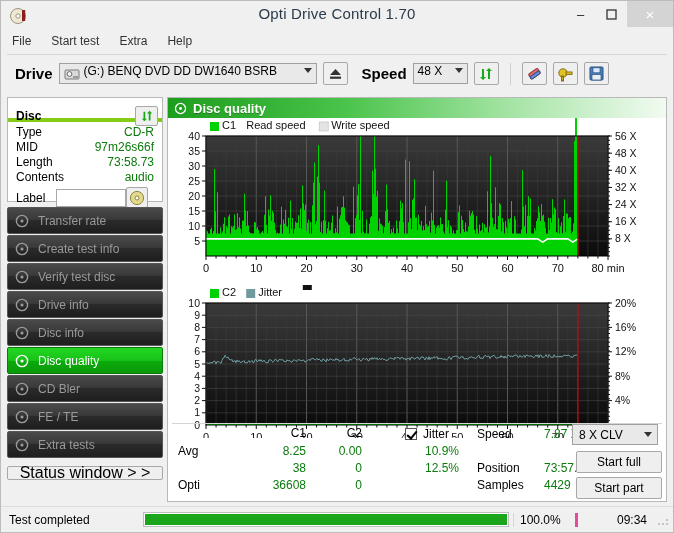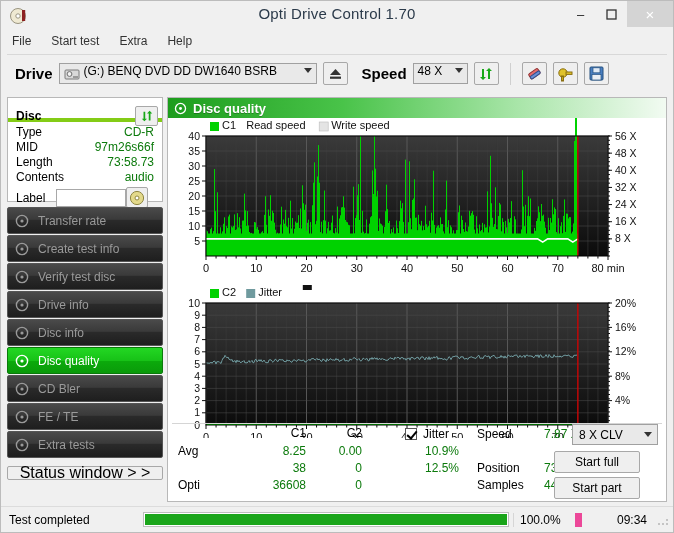--- a/index.html
+++ b/index.html
@@ -98,37 +98,37 @@
   .st-v { position:absolute; font-size:12px; color:#0c7a0c; text-align:right; }
   .chk { width:12px;height:12px;border:1px solid #555;background:#fff;
          display:inline-block; position:relative; }
   .chk:after{content:"";position:absolute;left:3px;top:0px;width:4px;height:8px;
              border:solid #000;border-width:0 2px 2px 0;transform:rotate(40deg);}
   .clv { position:absolute; right:4px; top:0px; width:86px; height:21px;
          background:#e9e9e9; border:1px solid #a0a0a0; font-size:12px;
          display:flex; align-items:center; padding-left:6px; }
   .clv .arrow{position:absolute;right:5px;top:7px;width:0;height:0;
       border-left:4px solid transparent;border-right:4px solid transparent;border-top:5px solid #333;}
-  .act-btn { position:absolute; right:22px; width:86px; height:22px; background:#efefef;
+  .act-btn { position:absolute; right:0; width:86px; height:22px; background:#efefef;
              border:1px solid #a8a8a8; border-radius:2px; font-size:12px;
              display:flex; align-items:center; justify-content:center;margin-left:39px; }
 
   
   .statusbar { position:absolute; left:0; right:0; bottom:0; height:26px;
                background:#f0f0f0; border-top:1px solid #dcdcdc;
                display:flex; align-items:center; }
   .sb-text { width:142px; padding-left:8px; font-size:12px; }
   .sb-prog { position:relative; flex:1; height:15px; background:#fff;
              border:1px solid #bdbdbd; margin-right:4px; }
   .sb-prog .fill { position:absolute; left:1px; top:1px; bottom:1px;
              background:#1aa51a; }
   .sb-pct { width:62px; text-align:left; padding-left:6px; font-size:12px;
             border-left:1px solid #d6d6d6; }
   .sb-time { width:80px; text-align:right; padding-right:8px; font-size:12px;
-             border-left:7px solid #ec4899; }
+             border-left:3px solid #ec4899; }
   .grip { width:16px; height:16px; margin-right:2px; opacity:.5; }
 </style>
 </head>
 <body>
 
 <div id="app">
 
   <div class="titlebar">
     <svg class="win-icon" viewBox="0 0 20 20">
       <circle cx="9" cy="10" r="7.5" fill="#efe9d2" stroke="#9a9480"></circle>

